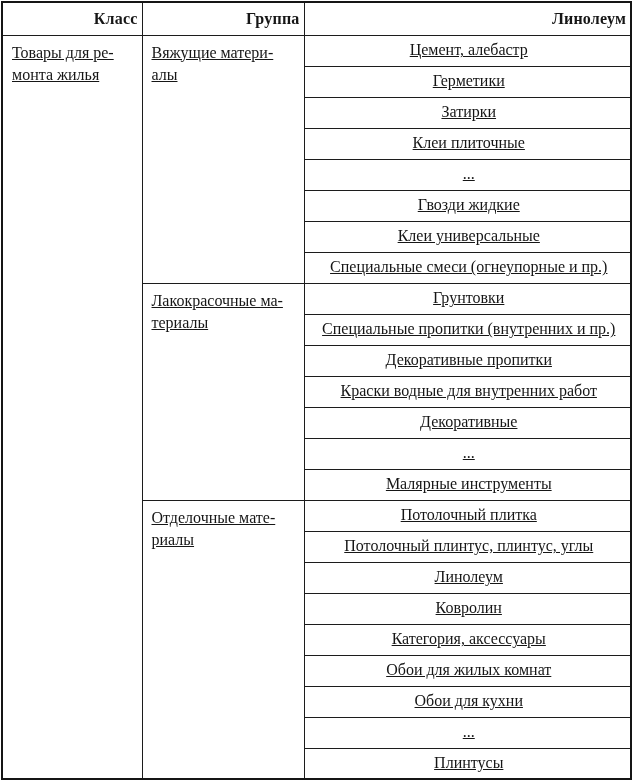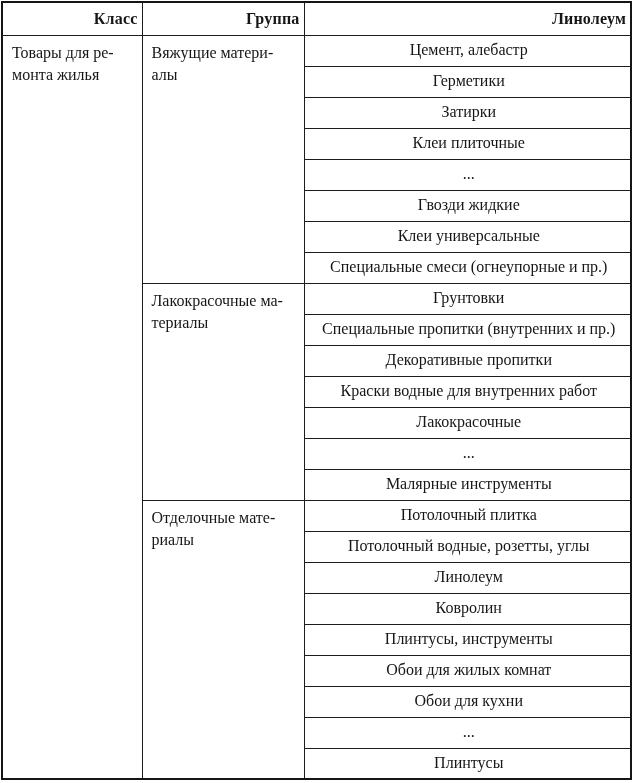--- a/index.html
+++ b/index.html
@@ -24,21 +24,21 @@
   }
   col.c1 { width: 140px; }
   col.c2 { width: 162px; }
   col.c3 { width: 327px; }
   th, td {
     border: 1px solid #1c1c1c;
     font-size: 16px;
     box-sizing: border-box;
   }
   thead tr { height: 33px; }
-  tbody tr { height: 31px; }
+  tbody tr { height: 31px; text-decoration: underline; }
   th {
     font-weight: 700;
     text-align: right;
     vertical-align: middle;
     padding: 2px 4px;
     letter-spacing: 0.2px;
   }
   td.cls, td.grp {
     vertical-align: top;
     text-align: left;
@@ -107,45 +107,45 @@
     <tr>
       <td class="cat">Специальные пропитки (внутренних и пр.)</td>
     </tr>
     <tr>
       <td class="cat">Декоративные пропитки</td>
     </tr>
     <tr>
       <td class="cat">Краски водные для внутренних работ</td>
     </tr>
     <tr>
-      <td class="cat">Лакокрасочные</td>
+      <td class="cat">Декоративные</td>
     </tr>
     <tr>
       <td class="cat">...</td>
     </tr>
     <tr>
       <td class="cat">Малярные инструменты</td>
     </tr>
 
     <tr>
       <td class="grp" rowspan="9">Отделочные мате-
 риалы</td>
       <td class="cat">Потолочный плитка</td>
     </tr>
     <tr>
-      <td class="cat">Потолочный водные, розетты, углы</td>
+      <td class="cat">Потолочный плинтус, плинтус, углы</td>
     </tr>
     <tr>
       <td class="cat">Линолеум</td>
     </tr>
     <tr>
       <td class="cat">Ковролин</td>
     </tr>
     <tr>
-      <td class="cat">Плинтусы, инструменты</td>
+      <td class="cat">Категория, аксессуары</td>
     </tr>
     <tr>
       <td class="cat">Обои для жилых комнат</td>
     </tr>
     <tr>
       <td class="cat">Обои для кухни</td>
     </tr>
     <tr>
       <td class="cat">...</td>
     </tr>

